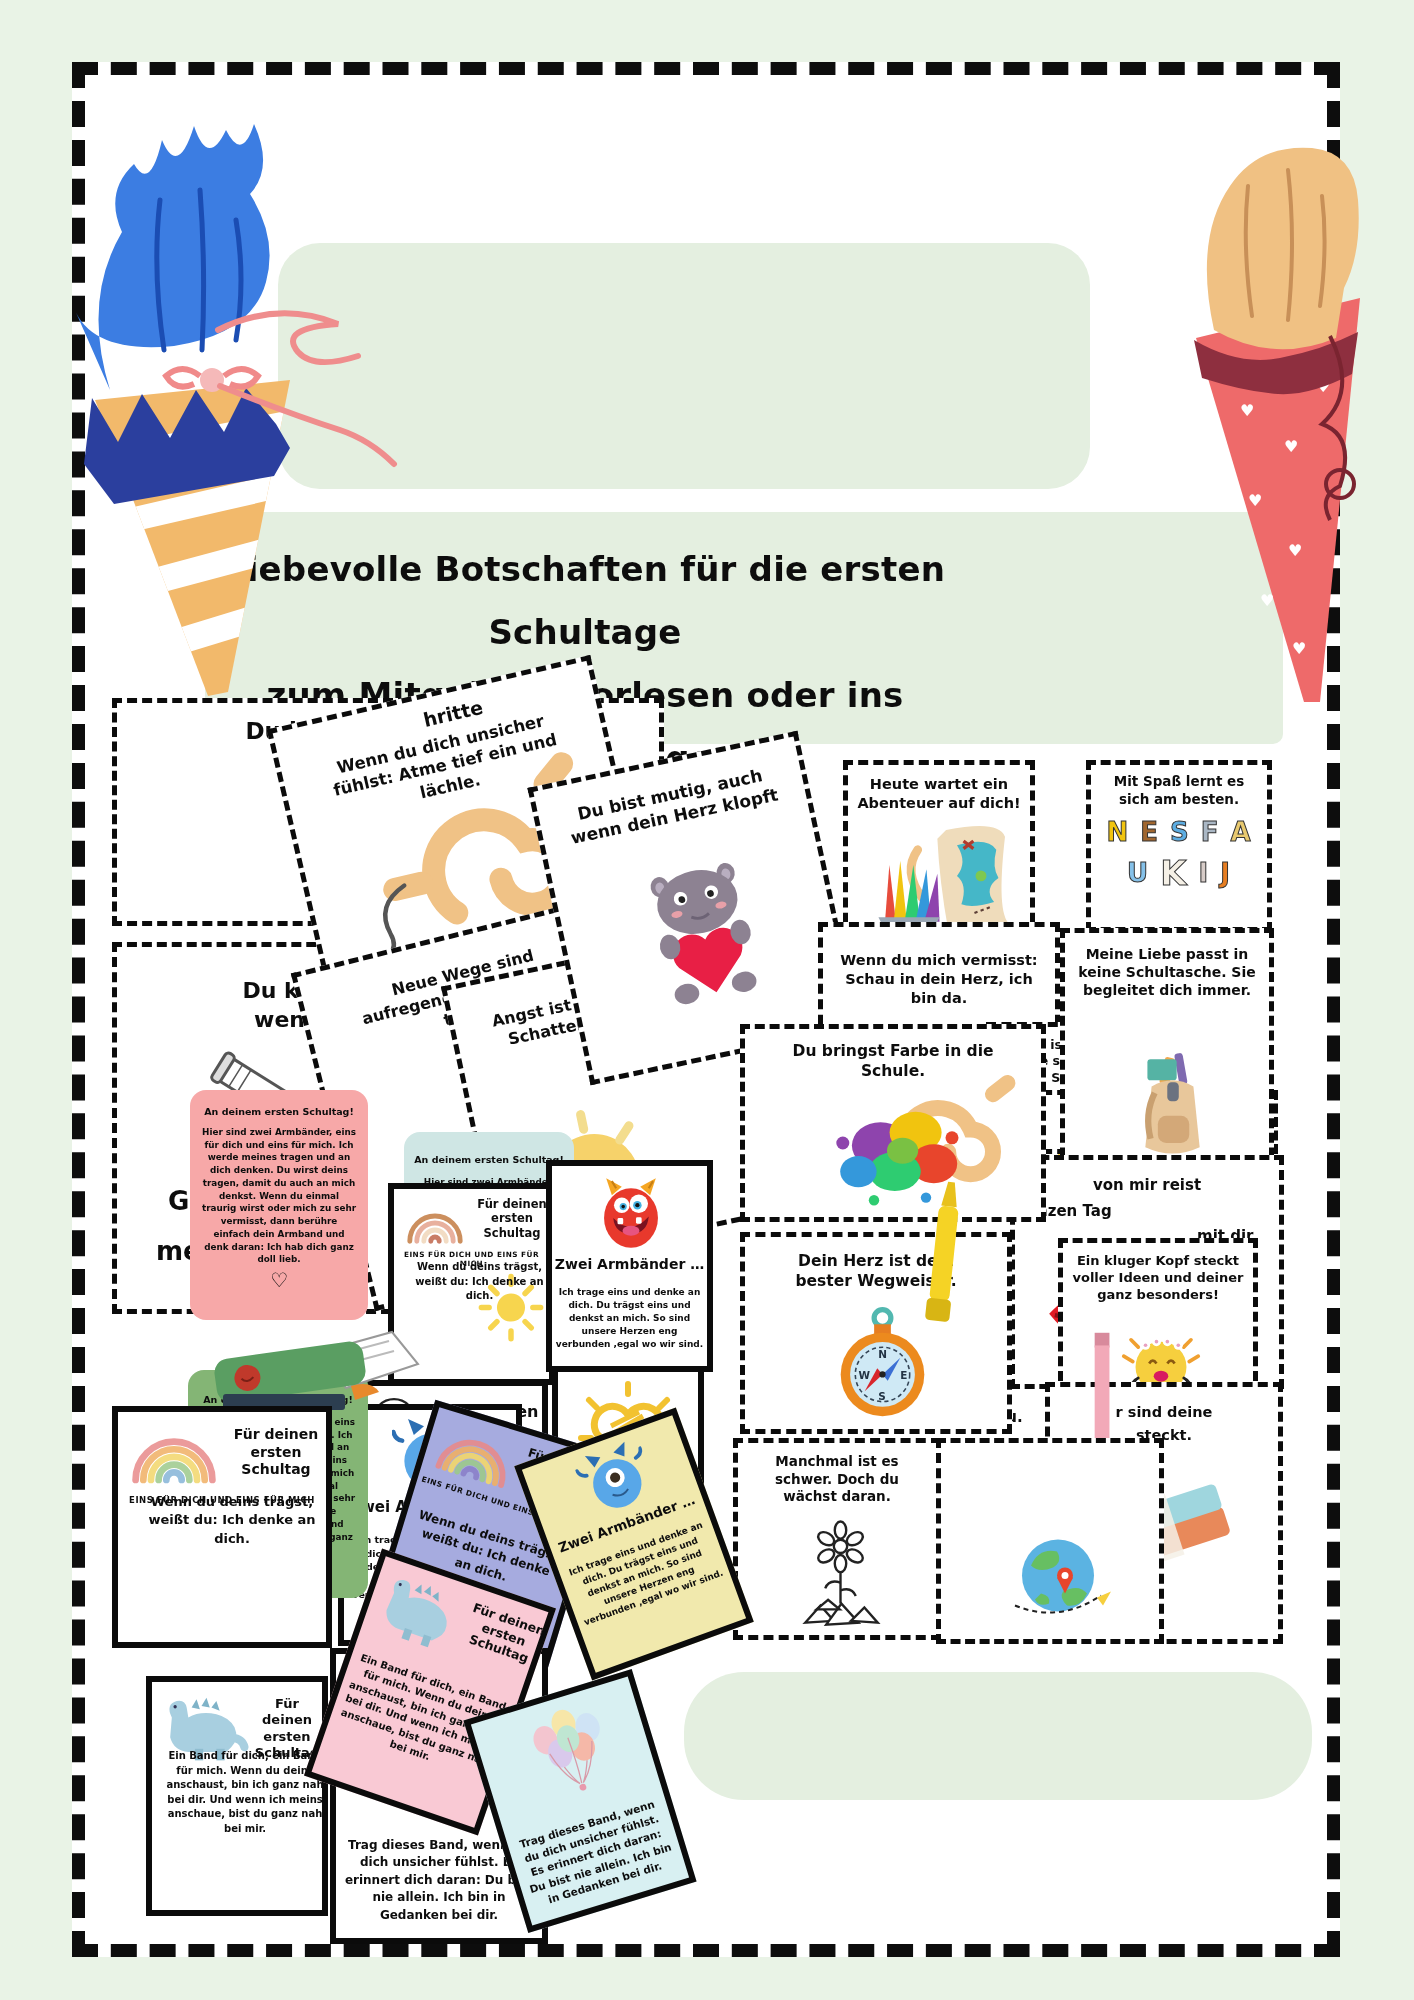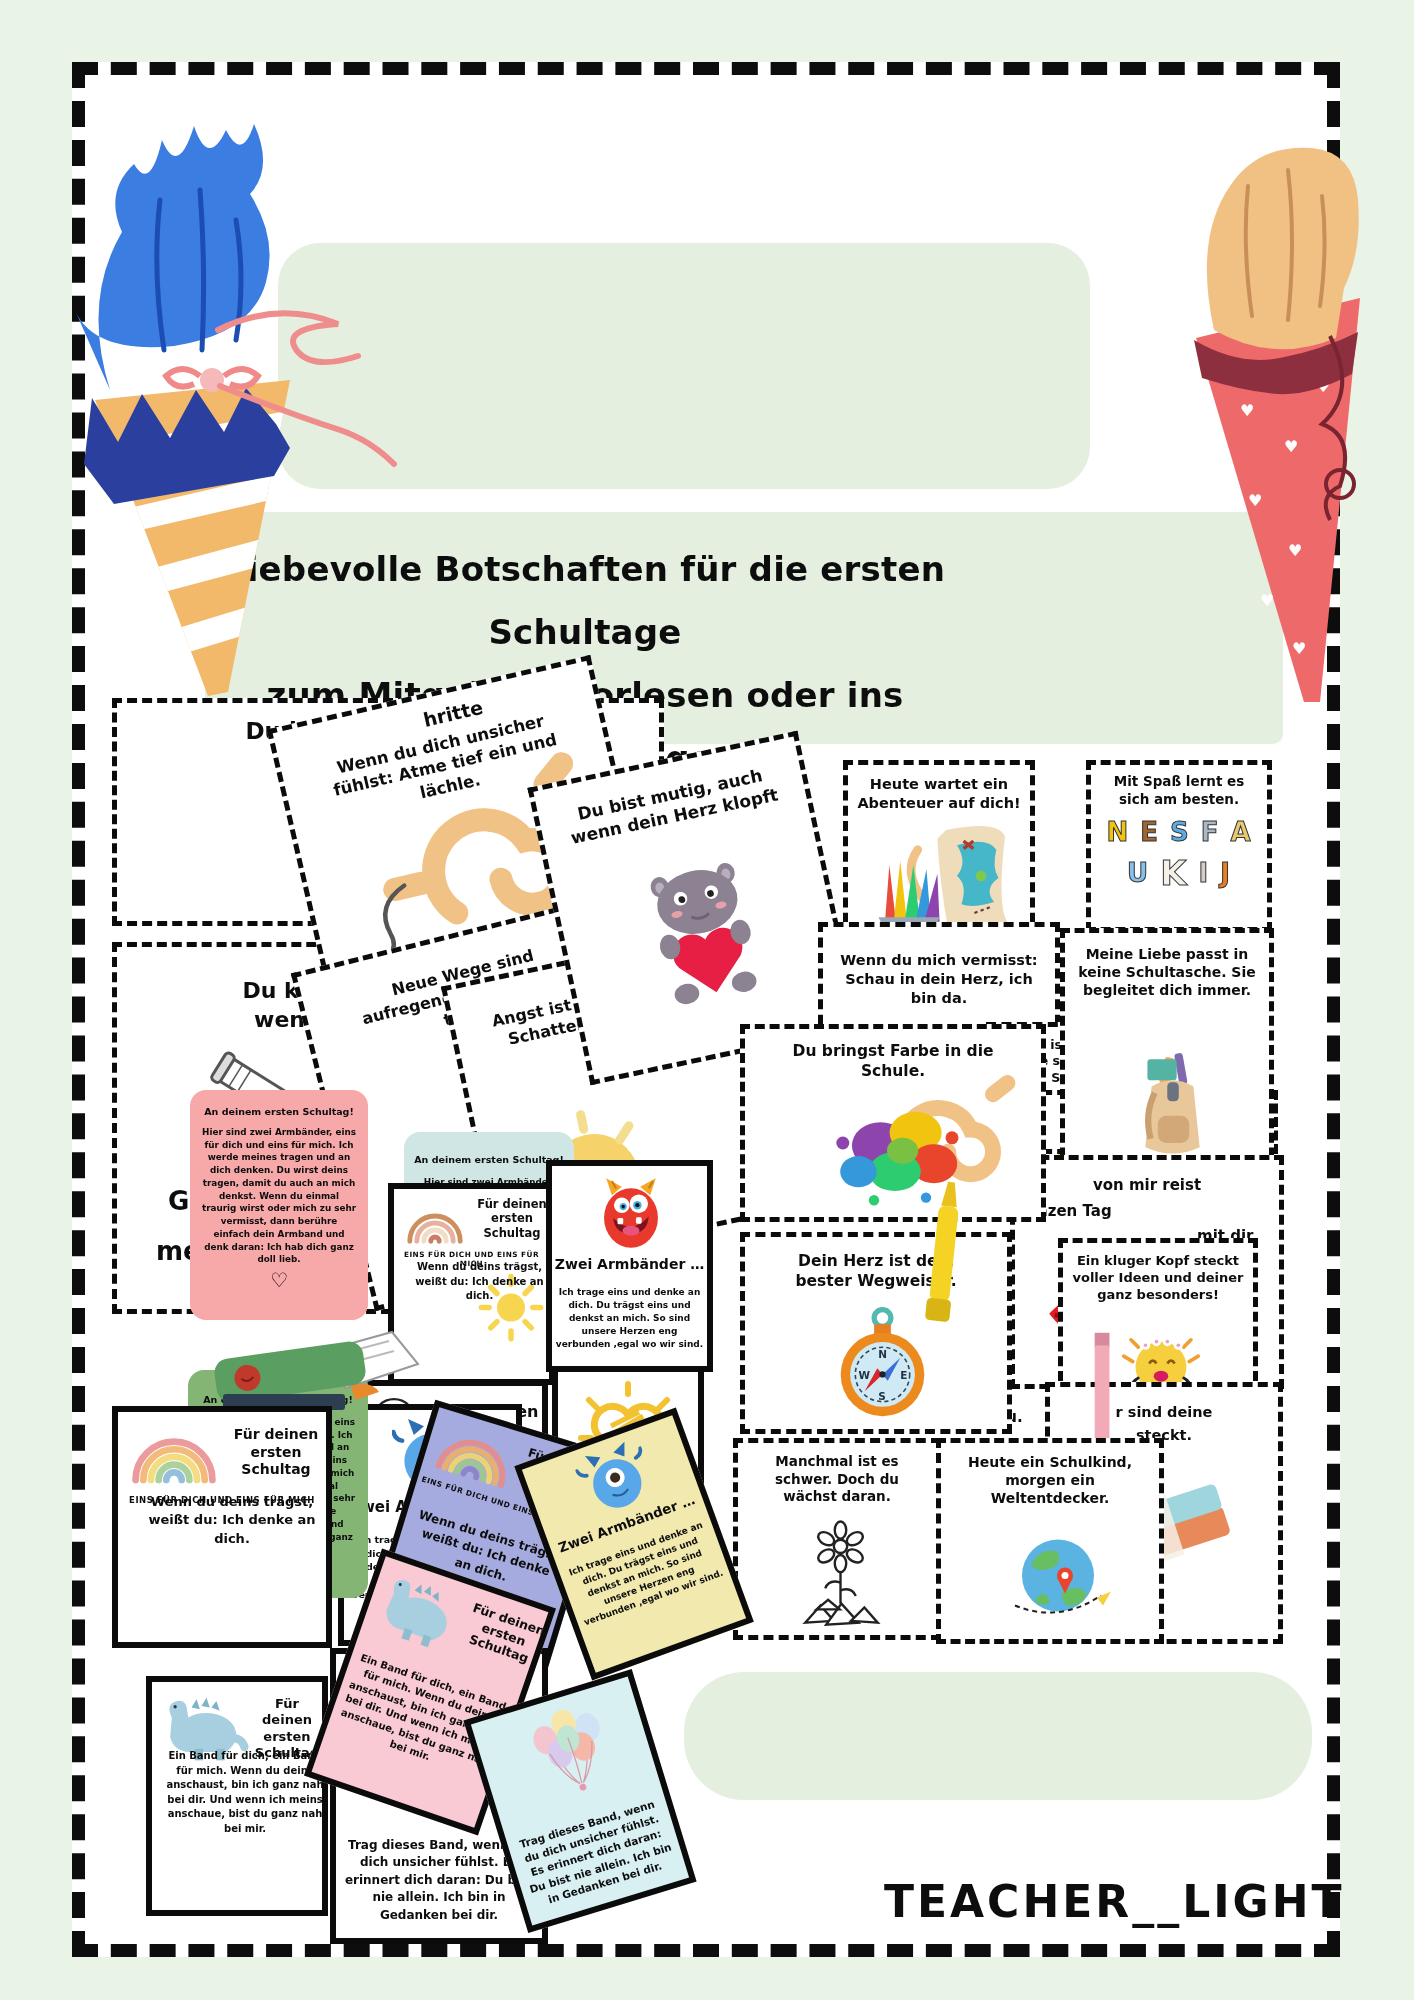--- a/index.html
+++ b/index.html
@@ -408,21 +408,20 @@
             <polygon points="18,110 34,92 48,108"></polygon>
             <polygon points="40,112 56,90 74,110"></polygon>
             <polygon points="66,108 80,94 94,110"></polygon>
             <polygon points="30,96 42,86 54,96"></polygon>
           </g>
       </g>
     </svg>
   </div>
 
   <div class="card" style="left:936px;top:1438px;width:228px;height:206px">
-    <div class="ct" style="font-size:14px;width:195px;padding-top:10px">Heute ein Schulkind, morgen ein Weltentdecker.</div>
     <svg class="abs" style="left:62px;top:78px" width="110" height="115" viewBox="0 0 110 110">
       <circle cx="55" cy="52" r="36" fill="#5bb3e2"></circle>
       <path d="M28 42q8-18 26-14 6 10-4 16-14 6-22-2z" fill="#67bf62"></path>
       <path d="M60 68q16-8 24 2-6 14-20 12-8-8-4-14z" fill="#67bf62"></path>
       <path d="M38 70q10 2 8 10-10 4-14-4z" fill="#67bf62"></path>
       <circle cx="62" cy="52" r="8" fill="#e8452c"></circle>
         <polygon points="62,70 54,54 70,54" fill="#e8452c"></polygon>
         <circle cx="62" cy="52" r="3.5" fill="#fff"></circle>
       <path d="M12 82q44 18 86-10" stroke="#222" stroke-width="2" stroke-dasharray="5 4" fill="none"></path>
       <polygon points="94,74 108,68 100,82" fill="#f6cf3e"></polygon>
@@ -630,15 +629,14 @@
       <g stroke="#d89aa8" stroke-width="1.5" fill="none">
         <path d="M30 51q8 30 24 44M56 39q2 36 0 56M82 51q-8 30-24 44M42 71q6 16 12 24M70 71q-6 16-12 24"></path>
       </g>
       <circle cx="56" cy="100" r="4" fill="#e89aae"></circle>
     </svg>
     <div class="cb" style="width:150px;font-size:10.5px;padding-top:122px;text-align:center">Trag dieses Band, wenn du dich unsicher fühlst. Es erinnert dich daran: Du bist nie allein. Ich bin in Gedanken bei dir.</div>
   </div>
 
   <div class="greenbox" style="left:684px;top:1672px;width:628px;height:128px;border-radius:60px"></div>
 
-  <div class="abs brand" style="left:884px;top:1876px;width:440px;font-size:44px;text-align:center">TEACHER__LIGHT</div>
 
 </div>
 
 </body></html>

